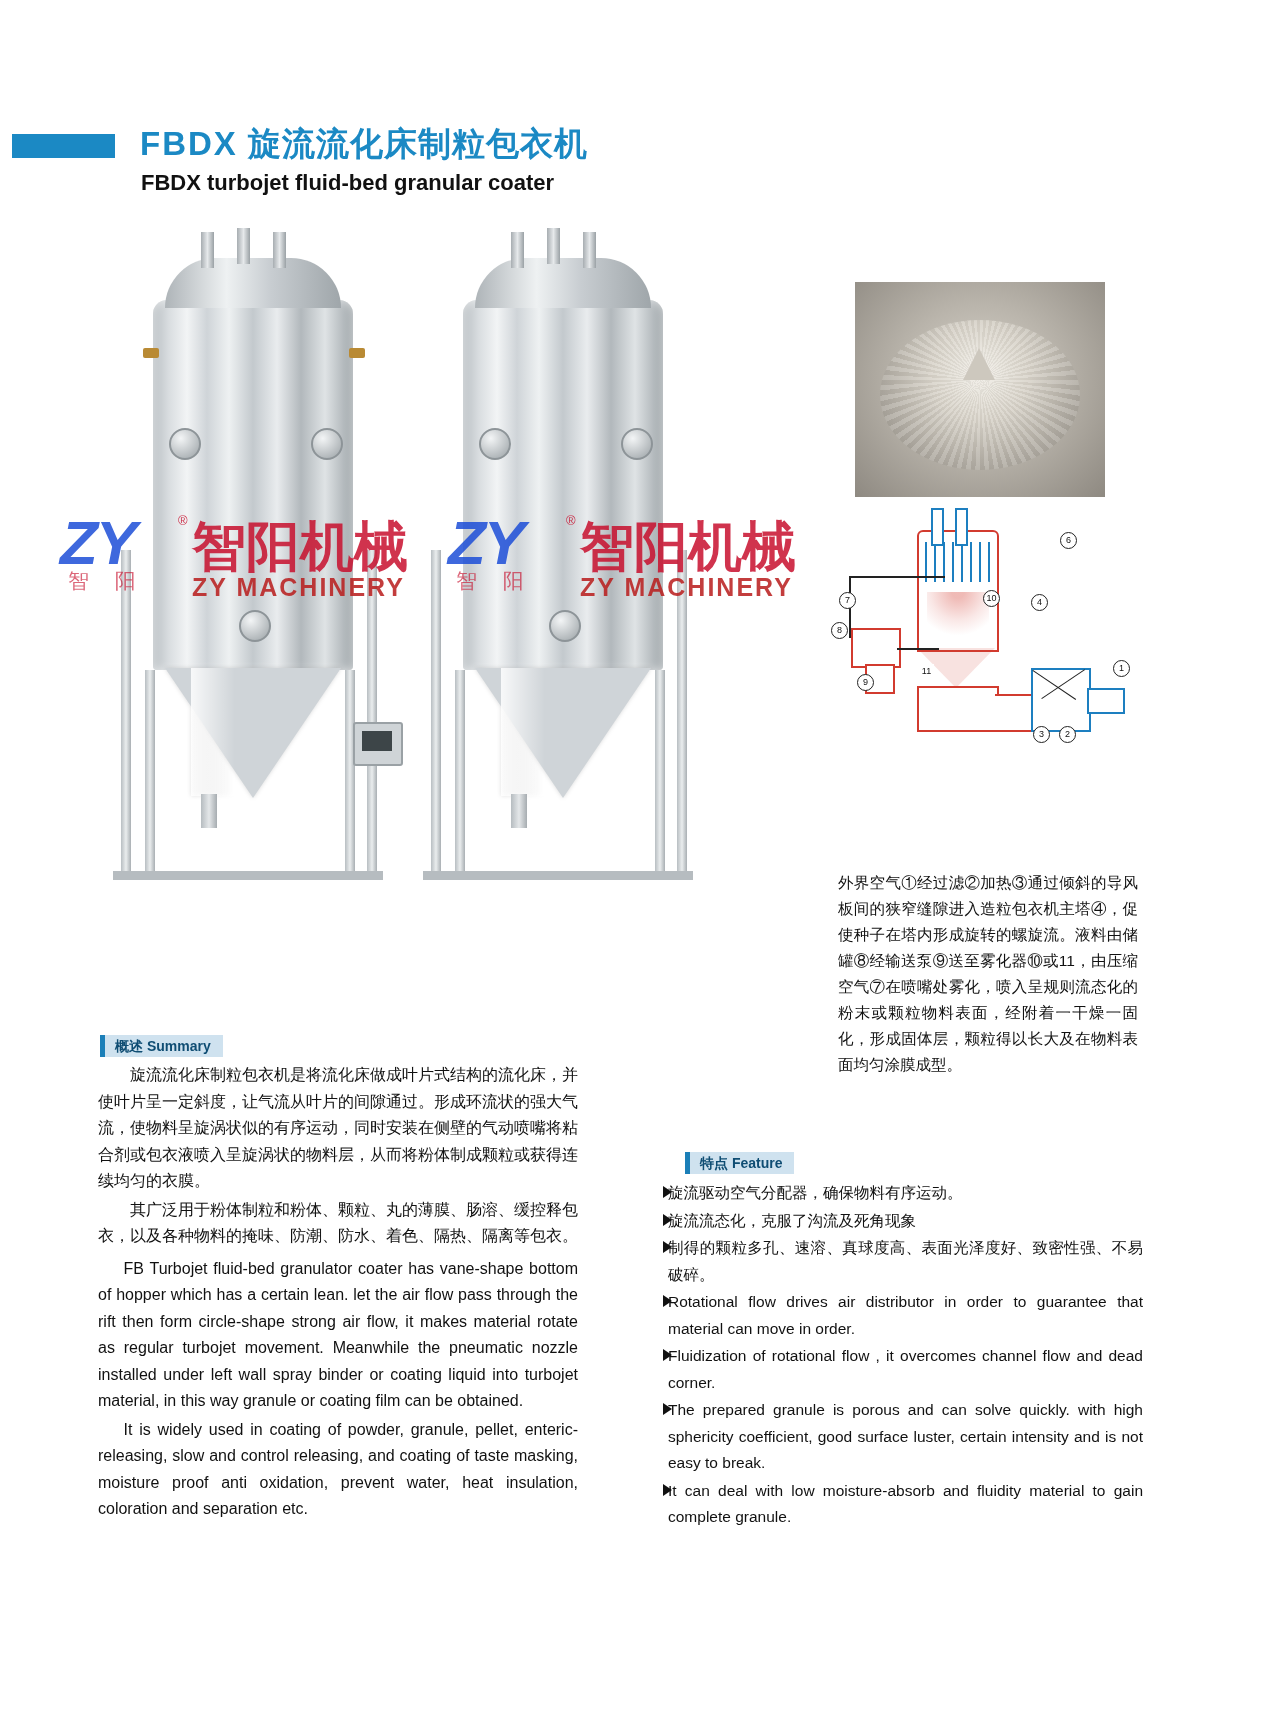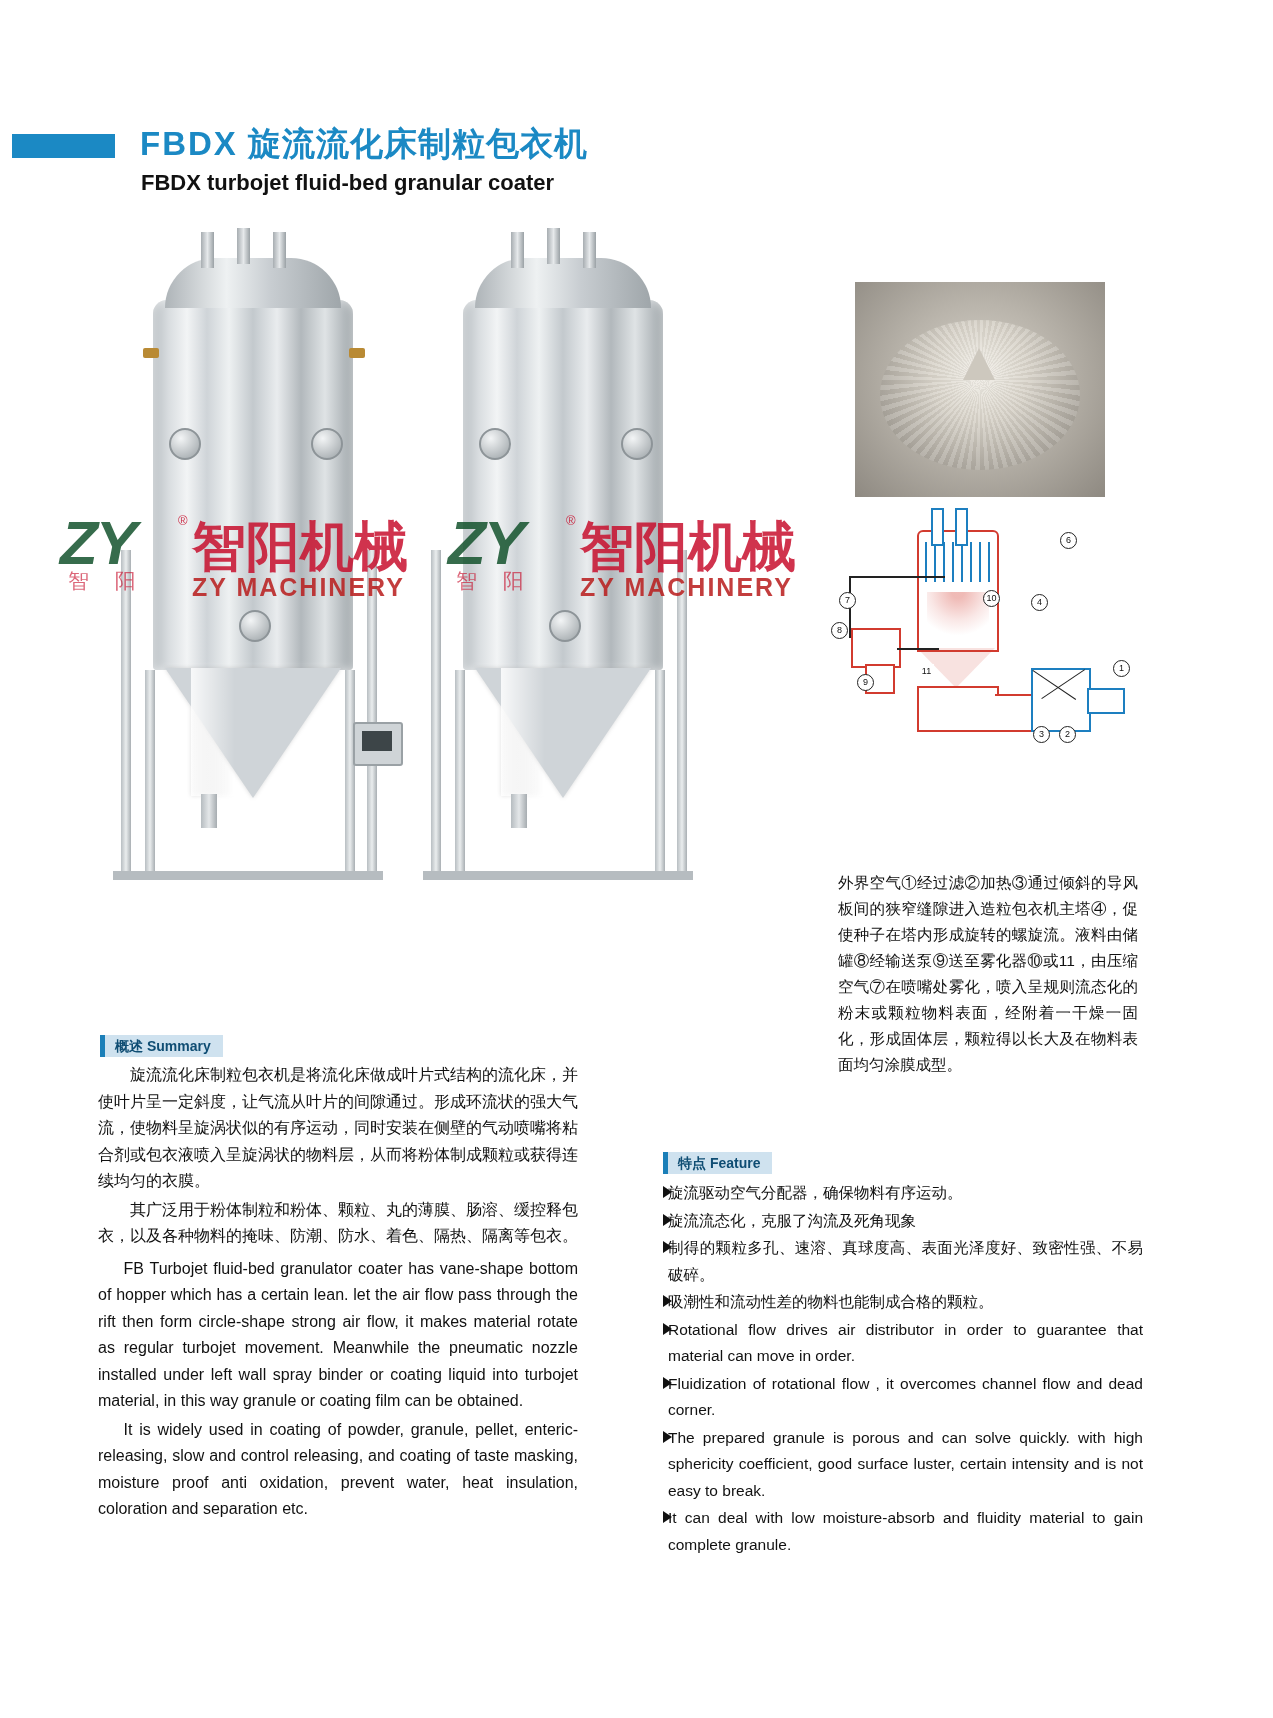--- a/index.html
+++ b/index.html
@@ -336,21 +336,21 @@
     height: 110px;
   }
   .wm-unit.u2 { left: 388px; }
   .wm-zy {
     position: absolute;
     left: 0;
     top: 2px;
     font-size: 62px;
     font-weight: bold;
     font-style: italic;
-    color: #14532d;
+    color: #1d4ed8;
     letter-spacing: -2px;
   }
   .wm-reg {
     position: absolute;
     left: 118px;
     top: 8px;
     font-size: 13px;
     color: #c8102e;
   }
   .wm-cn {
@@ -402,21 +402,21 @@
     border-left: 5px solid #1b7fb8;
     box-sizing: border-box;
     padding: 0 12px 0 10px;
     font-size: 14px;
     line-height: 22px;
     color: #0f4d73;
     font-weight: bold;
     white-space: nowrap;
   }
   .sec-head.summary { left: 100px; top: 1035px; }
-  .sec-head.feature { left: 663px; top: 1152px; }
+  .sec-head.feature { left: 685px; top: 1152px; }
 
   
   .col-left {
     position: absolute;
     left: 98px;
     top: 1062px;
     width: 480px;
     font-size: 16px;
     line-height: 26.5px;
     text-align: justify;
@@ -589,24 +589,20 @@
   <div class="feat">
     <span class="tri"></span>
     <span>旋流流态化，克服了沟流及死角现象</span>
   </div>
   <div class="feat">
     <span class="tri"></span>
     <span>制得的颗粒多孔、速溶、真球度高、表面光泽度好、致密性强、不易破碎。</span>
   </div>
   <div class="feat">
     <span class="tri"></span>
-    <span>吸潮性和流动性差的物料也能制成合格的颗粒。</span>
-  </div>
-  <div class="feat">
-    <span class="tri"></span>
     <span>Rotational flow drives air distributor in order to guarantee that material can move in order.</span>
   </div>
   <div class="feat">
     <span class="tri"></span>
     <span>Fluidization of rotational flow , it overcomes channel flow and dead corner.</span>
   </div>
   <div class="feat">
     <span class="tri"></span>
     <span>The prepared granule is porous and can solve quickly. with high sphericity coefficient, good surface luster, certain intensity and is not easy to break.</span>
   </div>

